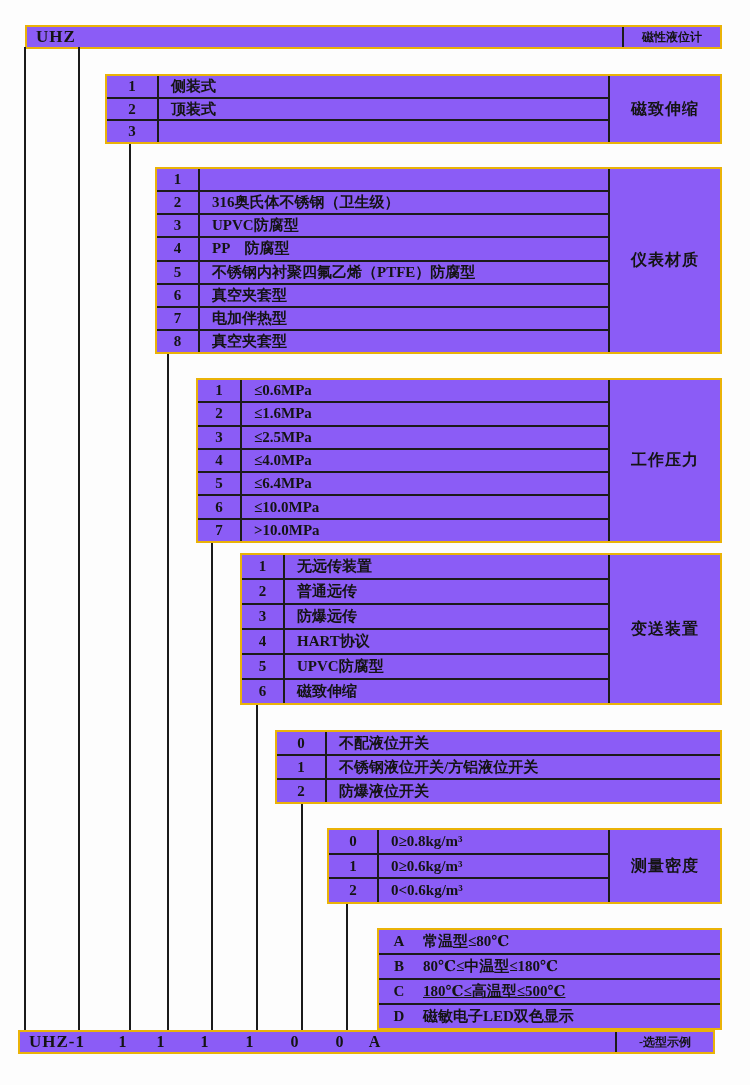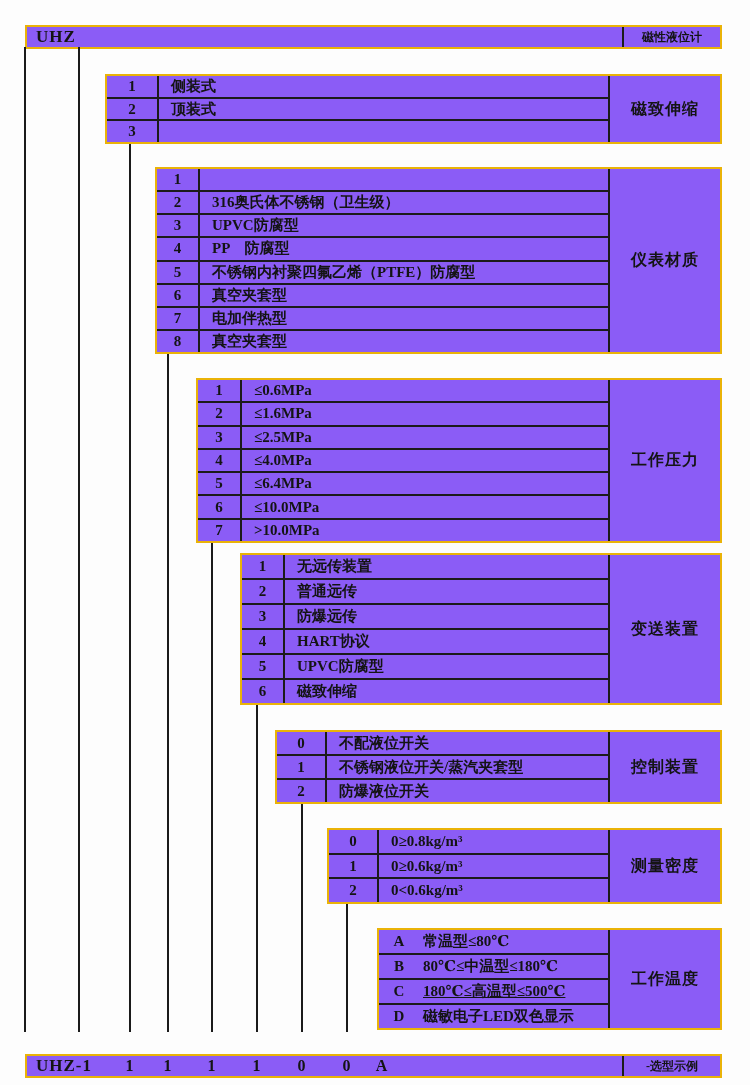--- a/index.html
+++ b/index.html
@@ -172,28 +172,27 @@
   </div>
 
   <div class="box tbl" style="left:275px;top:730px;width:447px;height:74px;">
     <div class="rows">
       <div class="row">
           <div class="num" style="width:50px;">0</div>
           <div class="txt">不配液位开关</div>
         </div>
       <div class="row">
           <div class="num" style="width:50px;">1</div>
-          <div class="txt">不锈钢液位开关/蒸汽夹套型</div>
+          <div class="txt">不锈钢液位开关/方铝液位开关</div>
         </div>
       <div class="row">
           <div class="num" style="width:50px;">2</div>
           <div class="txt">防爆液位开关</div>
         </div>
     </div>
-    <div class="lbl">控制装置</div>
   </div>
 
   <div class="box tbl" style="left:327px;top:828px;width:395px;height:76px;">
     <div class="rows">
       <div class="row">
           <div class="num" style="width:50px;">0</div>
           <div class="txt">0≥0.8kg/m³</div>
         </div>
       <div class="row">
           <div class="num" style="width:50px;">1</div>
@@ -219,24 +218,23 @@
         </div>
       <div class="row">
           <div class="num noline" style="width:40px;">C</div>
           <div class="txt" style="padding-left:4px;text-decoration:underline;">180℃≤高温型≤500℃</div>
         </div>
       <div class="row">
           <div class="num noline" style="width:40px;">D</div>
           <div class="txt" style="padding-left:4px;">磁敏电子LED双色显示</div>
         </div>
     </div>
-    <div class="lbl">工作温度</div>
-  </div>
-
-  <div class="box bar" style="left:25px;top:1030px;width:697px;height:24px;margin-top:24px;">
+  </div>
+
+  <div class="box bar" style="left:18px;top:1030px;width:697px;height:24px;">
     <div class="cellL">
       <span>UHZ-1</span>
       <span class="code" style="left:103px;">1</span>
       <span class="code" style="left:141px;">1</span>
       <span class="code" style="left:185px;">1</span>
       <span class="code" style="left:230px;">1</span>
       <span class="code" style="left:275px;">0</span>
       <span class="code" style="left:320px;">0</span>
       <span class="code" style="left:355px;">A</span>
     </div>

